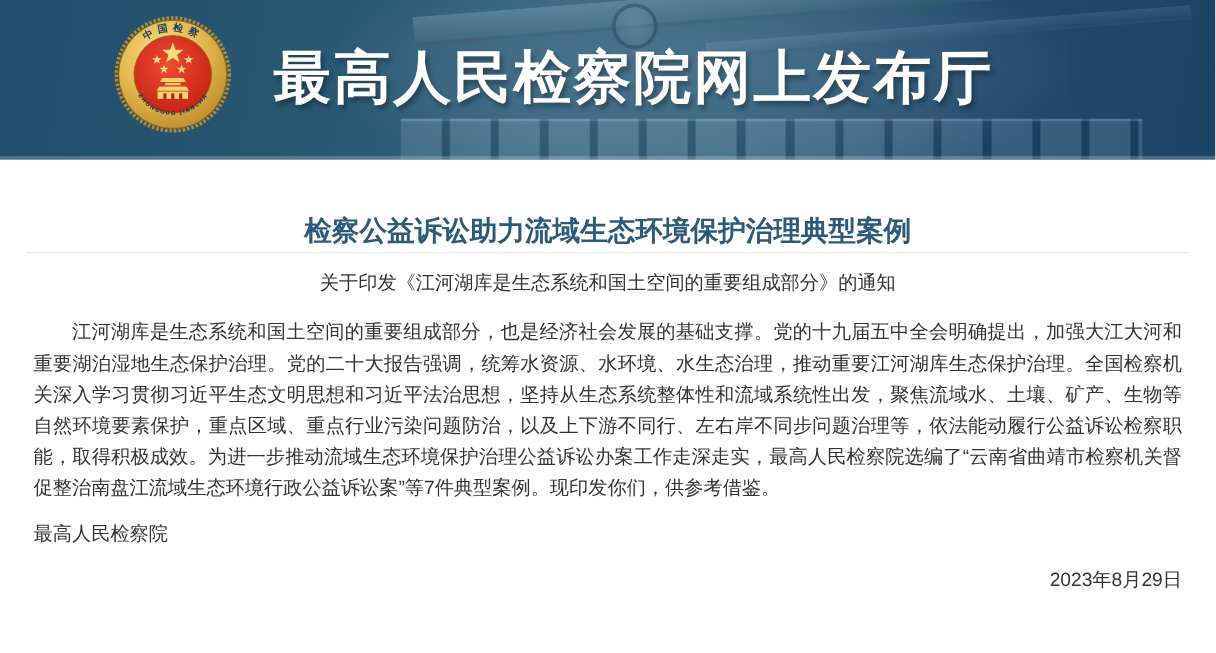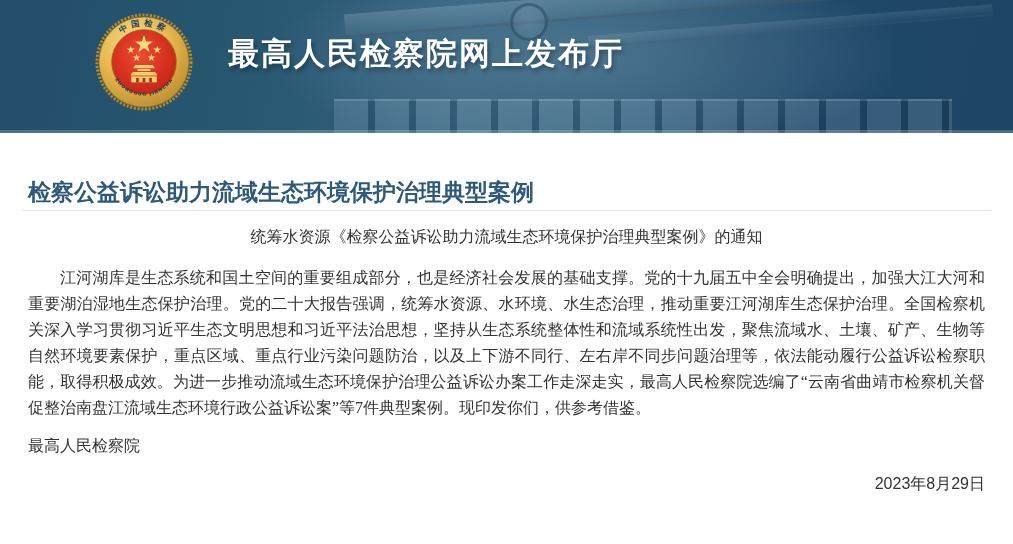--- a/index.html
+++ b/index.html
@@ -59,31 +59,32 @@
   .emblem {
     position: absolute;
     left: 95px; top: 13px;
     width: 98px; height: 98px;
   }
   .site-title {
     position: absolute;
     left: 228px; top: 33px;
     font-family: "DejaVu Serif", "Liberation Serif", serif;
     font-weight: 700;
-    font-size: 31px;
+    font-size: 48px;
     letter-spacing: 2px;
     color: #ffffff;
     text-shadow: 2px 3px 4px rgba(0,0,0,0.35);
     white-space: nowrap;
   }
 
   
   .article { padding: 0 28px; color: #333333; }
   .article-title {
     margin-top: 44px;
+    text-align: center;
     font-size: 23px;
     font-weight: 700;
     line-height: 30px;
     color: #2d5a7b;
   }
   .pub-time {
     margin-top: 9px;
     text-align: center;
     font-size: 14px;
     line-height: 20px;
@@ -107,21 +108,20 @@
     line-height: 20px;
     color: #333333;
   }
   .body-text {
     margin-top: 18px;
     font-size: 16px;
     line-height: 26px;
     text-align: justify;
     text-indent: 2em;
     color: #333333;
-    font-family: Liberation Serif, serif;
   }
   .signature {
     margin-top: 15px;
     text-align: left;
     font-size: 16px;
     line-height: 20px;
     color: #333333;
   }
   .sig-date {
     margin-top: 18px;
@@ -189,19 +189,19 @@
         </g>
       </svg>
     </div>
 
     <h1 class="site-title">最高人民检察院网上发布厅</h1>
   </header>
 
   <main class="article">
     <h2 class="article-title">检察公益诉讼助力流域生态环境保护治理典型案例</h2>
     <hr class="divider">
-    <div class="notice-title">统筹水资源《检察公益诉讼助力流域生态环境保护治理典型案例》的通知</div>
+    <div class="notice-title">关于印发《江河湖库是生态系统和国土空间的重要组成部分》的通知</div>
     <p class="body-text">江河湖库是生态系统和国土空间的重要组成部分，也是经济社会发展的基础支撑。党的十九届五中全会明确提出，加强大江大河和重要湖泊湿地生态保护治理。党的二十大报告强调，统筹水资源、水环境、水生态治理，推动重要江河湖库生态保护治理。全国检察机关深入学习贯彻习近平生态文明思想和习近平法治思想，坚持从生态系统整体性和流域系统性出发，聚焦流域水、土壤、矿产、生物等自然环境要素保护，重点区域、重点行业污染问题防治，以及上下游不同行、左右岸不同步问题治理等，依法能动履行公益诉讼检察职能，取得积极成效。为进一步推动流域生态环境保护治理公益诉讼办案工作走深走实，最高人民检察院选编了“云南省曲靖市检察机关督促整治南盘江流域生态环境行政公益诉讼案”等7件典型案例。现印发你们，供参考借鉴。</p>
     <div class="signature">最高人民检察院</div>
     <div class="sig-date">2023年8月29日</div>
   </main>
 
 </div>
 
 </body></html>

